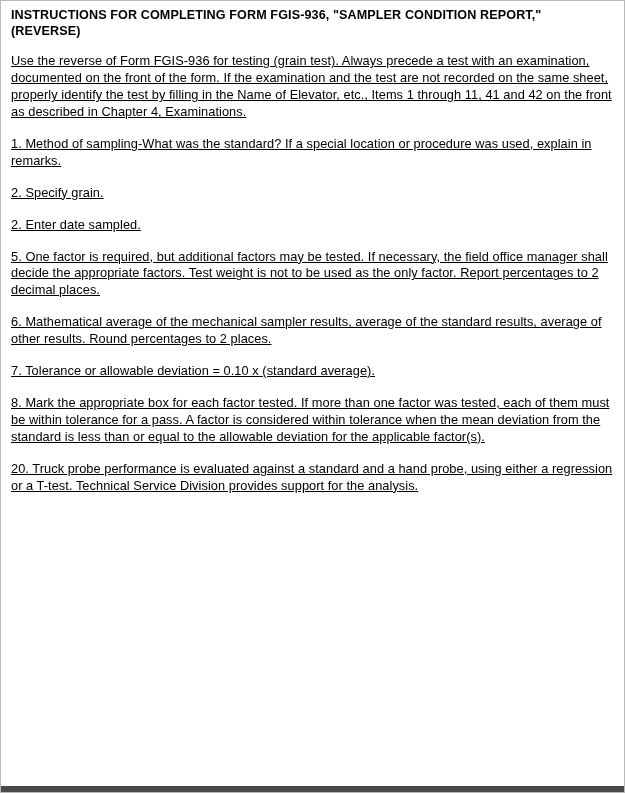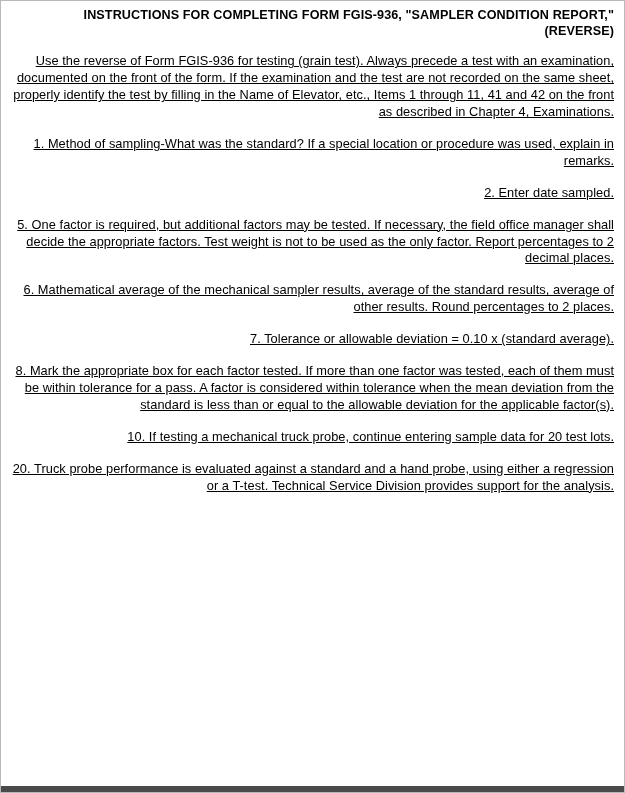--- a/index.html
+++ b/index.html
@@ -11,21 +11,20 @@
     position: relative;
     width: 623px;
     height: 791px;
     margin: 0;
     background: #ffffff;
     border: 1px solid #b8b8b8;
     box-sizing: content-box;
     font-family: "Liberation Sans", "DejaVu Sans", sans-serif;
     color: #000000;
     overflow: hidden;
-    text-align: right;
   }
   .content {
     padding: 7px 10px 0 10px;
   }
   .doc-title {
     font-size: 12.6px;
     font-weight: bold;
     margin: 0 0 14px 0;
     line-height: 1.25;
     letter-spacing: 0.1px;
@@ -48,22 +47,22 @@
 </style>
 </head>
 <body>
 
 <div class="page">
   <div class="content">
     <h1 class="doc-title">INSTRUCTIONS FOR COMPLETING FORM FGIS-936, "SAMPLER CONDITION REPORT," (REVERSE)</h1>
 
     <p class="doc-para">Use the reverse of Form FGIS-936 for testing (grain test). Always precede a test with an examination, documented on the front of the form. If the examination and the test are not recorded on the same sheet, properly identify the test by filling in the Name of Elevator, etc., Items 1 through 11, 41 and 42 on the front as described in Chapter 4, Examinations.</p>
     <p class="doc-para">1. Method of sampling-What was the standard? If a special location or procedure was used, explain in remarks.</p>
+    <p class="doc-para">2. Specify grain.</p>
     <p class="doc-para">2. Enter date sampled.</p>
     <p class="doc-para">5. One factor is required, but additional factors may be tested. If necessary, the field office manager shall decide the appropriate factors. Test weight is not to be used as the only factor. Report percentages to 2 decimal places.</p>
     <p class="doc-para">6. Mathematical average of the mechanical sampler results, average of the standard results, average of other results. Round percentages to 2 places.</p>
     <p class="doc-para">7. Tolerance or allowable deviation = 0.10 x (standard average).</p>
     <p class="doc-para">8. Mark the appropriate box for each factor tested. If more than one factor was tested, each of them must be within tolerance for a pass. A factor is considered within tolerance when the mean deviation from the standard is less than or equal to the allowable deviation for the applicable factor(s).</p>
-    <p class="doc-para">10. If testing a mechanical truck probe, continue entering sample data for 20 test lots.</p>
     <p class="doc-para">20. Truck probe performance is evaluated against a standard and a hand probe, using either a regression or a T-test. Technical Service Division provides support for the analysis.</p>
   </div>
   <div class="bottom-bar"></div>
 </div>
 
 </body></html>

